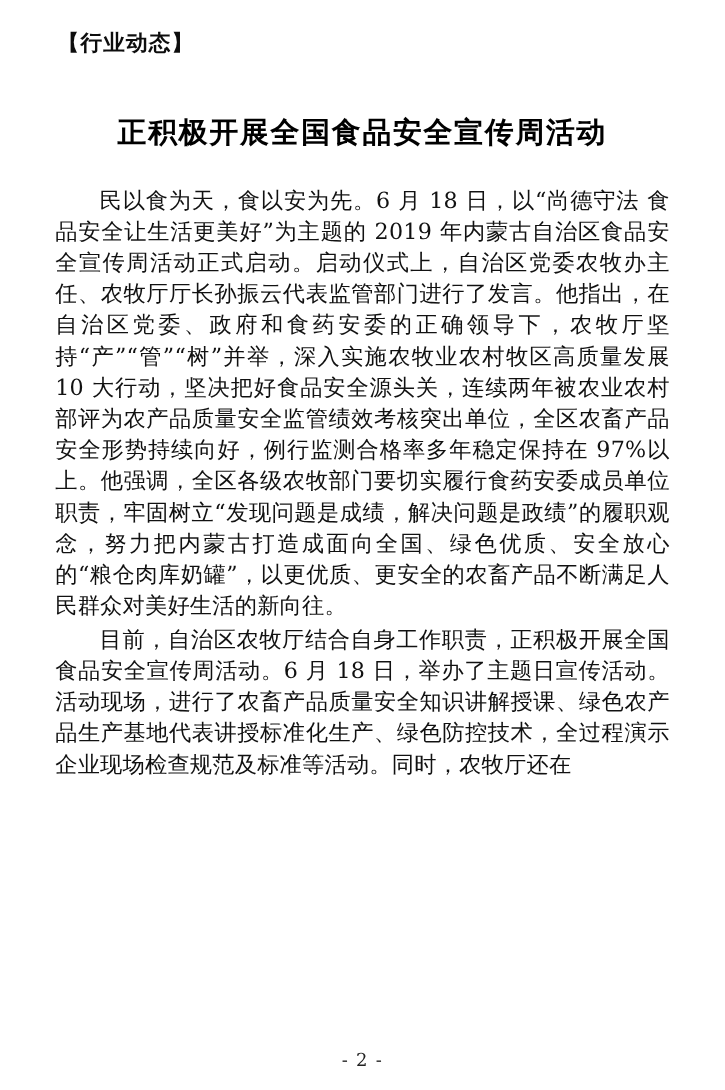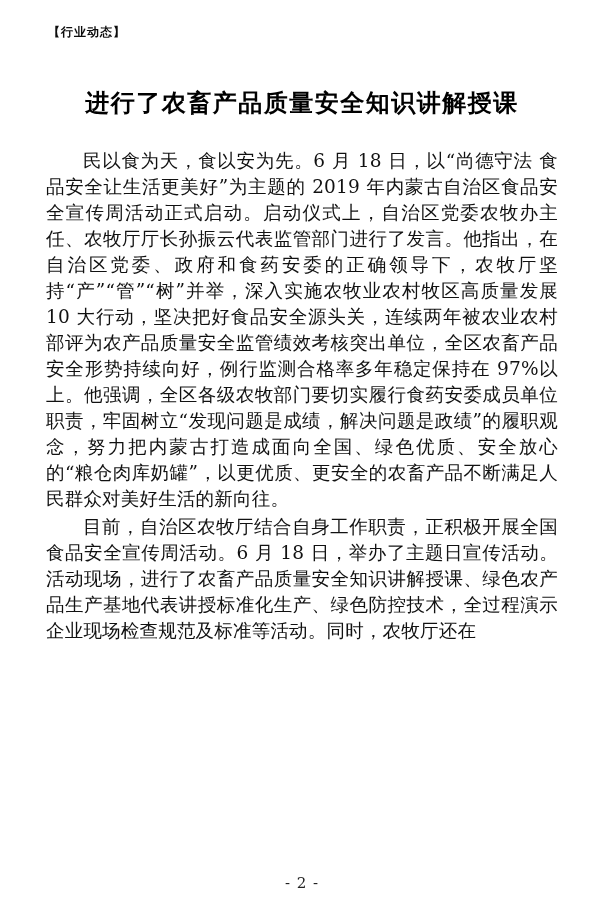--- a/index.html
+++ b/index.html
@@ -16,21 +16,21 @@
   }
   .page {
     position: relative;
     width: 604px;
     height: 908px;
     box-sizing: border-box;
     padding: 18px 46px 0 46px;
     background: #ffffff;
   }
   .category-tag {
-    font-size: 12px;
+    font-size: 18px;
     font-weight: bold;
     letter-spacing: 1px;
     margin: 6px 0 0 2px;
     color: #0d0d0d;
     font-family: "DejaVu Serif", "Liberation Serif", serif;
   }
   .doc-title {
     text-align: center;
     font-size: 24px;
     font-weight: bold;
@@ -66,21 +66,21 @@
     letter-spacing: 1px;
   }
 </style>
 </head>
 <body>
 
 <div class="page">
 
   <div class="category-tag">【行业动态】</div>
 
-  <h1 class="doc-title">进行了农畜产品质量安全知识讲解授课</h1>
+  <h1 class="doc-title">正积极开展全国食品安全宣传周活动</h1>
 
   <p class="body-text indent">民以食为天，食以安为先。6 月 18 日，以“尚德守法  食品安全让生活更美好”为主题的 2019 年内蒙古自治区食品安全宣传周活动正式启动。启动仪式上，自治区党委农牧办主任、农牧厅厅长孙振云代表监管部门进行了发言。他指出，在自治区党委、政府和食药安委的正确领导下，农牧厅坚持“产”“管”“树”并举，深入实施农牧业农村牧区高质量发展 10 大行动，坚决把好食品安全源头关，连续两年被农业农村部评为农产品质量安全监管绩效考核突出单位，全区农畜产品安全形势持续向好，例行监测合格率多年稳定保持在 97%以上。他强调，全区各级农牧部门要切实履行食药安委成员单位职责，牢固树立“发现问题是成绩，解决问题是政绩”的履职观念，努力把内蒙古打造成面向全国、绿色优质、安全放心的“粮仓肉库奶罐”，以更优质、更安全的农畜产品不断满足人民群众对美好生活的新向往。</p>
 
   <p class="body-text indent">目前，自治区农牧厅结合自身工作职责，正积极开展全国食品安全宣传周活动。6 月 18 日，举办了主题日宣传活动。活动现场，进行了农畜产品质量安全知识讲解授课、绿色农产品生产基地代表讲授标准化生产、绿色防控技术，全过程演示企业现场检查规范及标准等活动。同时，农牧厅还在</p>
 
   <div class="page-number">- 2 -</div>
 
 </div>
 
 </body></html>

